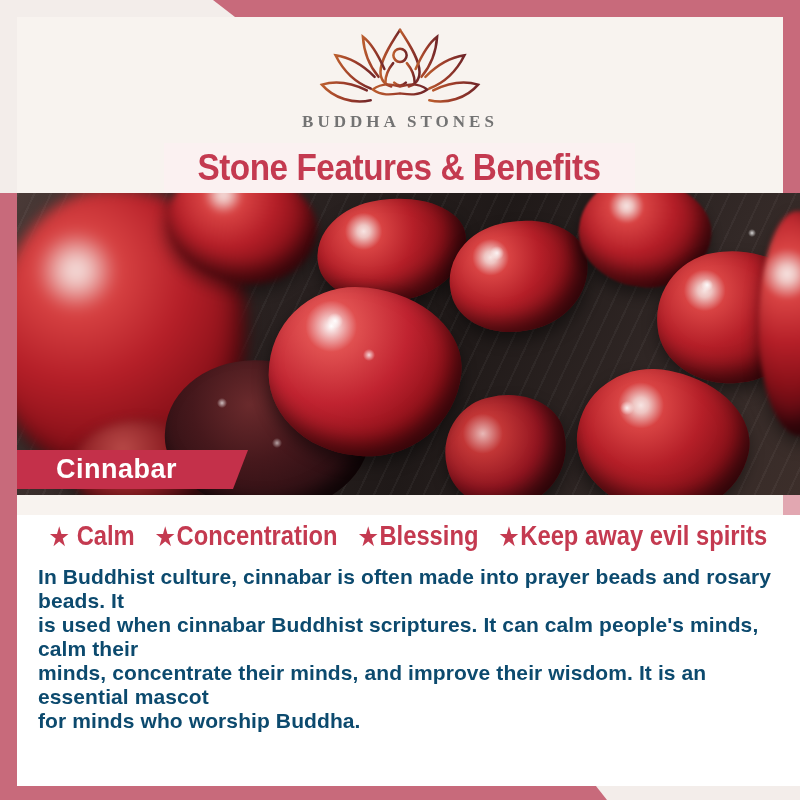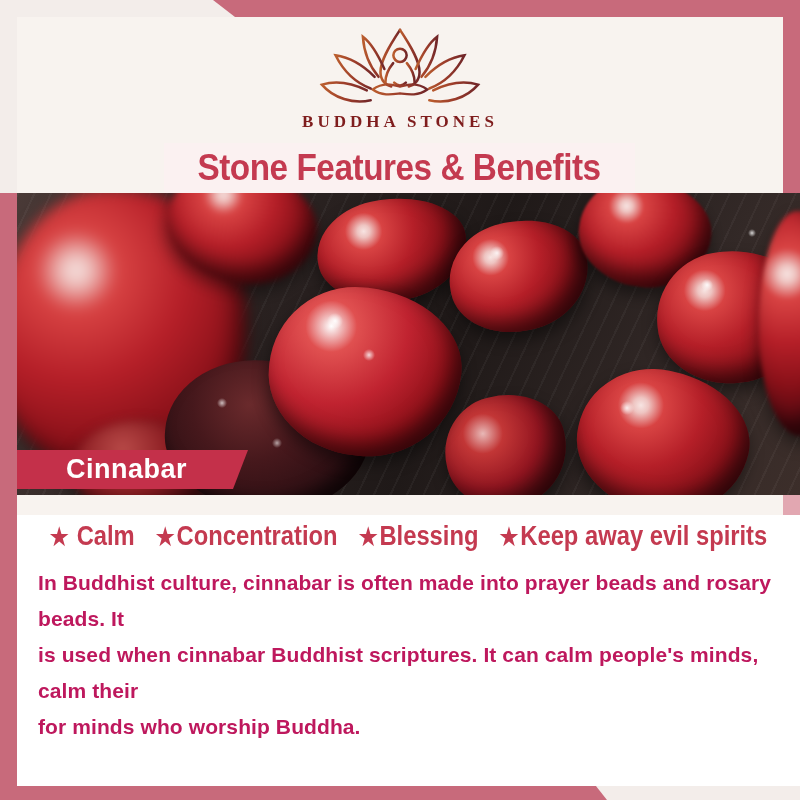--- a/index.html
+++ b/index.html
@@ -16,21 +16,21 @@
   .strip-right-tail{right:0;top:490px;width:17px;height:25px;background:#e2a7b1;}
   .strip-left{left:0;top:193px;width:17px;height:607px;}
   .ribbon-bottom{left:0;top:781px;width:607px;height:19px;
     clip-path:polygon(0 0,calc(100% - 15px) 0,100% 100%,0 100%);}
 
   
   .brand{position:absolute;left:0;top:0;width:800px;text-align:center;}
   .lotus{position:absolute;left:50%;top:26px;transform:translateX(-50%);}
   .brand-name{position:absolute;left:0;right:0;top:112px;
     font-family:"Liberation Serif", serif;font-size:17px;letter-spacing:4px;
-    color:#7f1d1d;font-weight:600;}
+    color:#737373;font-weight:600;}
 
   
   .title-banner{position:absolute;left:164px;top:143px;width:471px;height:50px;
     background:#fbf1f1;display:flex;align-items:center;justify-content:center;}
   .title-banner h1{margin:0;font-size:37px;font-weight:bold;color:#c43a50;
     transform:scaleX(.9);white-space:nowrap;letter-spacing:-0.5px;}
 
   
   .photo{position:absolute;left:17px;top:193px;width:783px;height:302px;overflow:hidden;
     background:
@@ -63,32 +63,32 @@
     radial-gradient(circle 5px at 690px 92px, rgba(255,255,255,.9), rgba(255,255,255,0) 6px),
     radial-gradient(circle 6px at 610px 215px, rgba(255,255,255,.85), rgba(255,255,255,0) 7px),
     radial-gradient(circle 4px at 205px 210px, rgba(255,255,255,.7), rgba(255,255,255,0) 5px),
     radial-gradient(circle 4px at 260px 250px, rgba(255,255,255,.6), rgba(255,255,255,0) 5px),
     radial-gradient(circle 3px at 735px 40px, rgba(255,255,255,.8), rgba(255,255,255,0) 4px);}
 
   
   .photo-label{position:absolute;left:17px;top:450px;width:231px;height:39px;background:#c4304a;
     clip-path:polygon(0 0,100% 0,calc(100% - 15px) 100%,0 100%);
     display:flex;align-items:center;}
-  .photo-label span{color:#ffffff;font-size:27px;font-weight:bold;padding-left:49px;letter-spacing:0.5px;}
+  .photo-label span{color:#ffffff;font-size:27px;font-weight:bold;padding-left:39px;letter-spacing:0.5px;}
 
   
   .content{position:absolute;left:17px;top:515px;width:783px;height:271px;background:#ffffff;}
   .features{position:absolute;left:0;right:0;top:6px;display:flex;justify-content:center;
     gap:24px;color:#c43a50;font-weight:bold;font-size:27px;white-space:nowrap;
     transform:scaleX(.88);}
   .feature{display:flex;align-items:baseline;}
   .feature .star{font-size:24px;margin-right:2px;}
   .feature:first-child .star{margin-right:9px;}
   .description{position:absolute;left:21px;top:50px;width:745px;
-    font-size:21px;font-weight:600;line-height:36px;color:#be185d;letter-spacing:0.1px;}
+    font-size:21px;font-weight:600;line-height:24px;color:#0c4a6e;letter-spacing:0.1px;}
 </style>
 </head>
 <body>
 
 <div class="canvas">
   <div class="inner-bg"></div>
 
   <div class="ribbon ribbon-top"></div>
   <div class="strip strip-right"></div>
   <div class="strip-right-overlay" style="position:absolute;"></div>
@@ -163,16 +163,17 @@
         <span>Blessing</span>
       </span>
       <span class="feature">
         <span class="star">★</span>
         <span>Keep away evil spirits</span>
       </span>
     </div>
     <div class="description">
       <div class="line">In Buddhist culture, cinnabar is often made into prayer beads and rosary beads. It</div>
       <div class="line">is used when cinnabar Buddhist scriptures. It can calm people's minds, calm their</div>
+      <div class="line">minds, concentrate their minds, and improve their wisdom. It is an essential mascot</div>
       <div class="line">for minds who worship Buddha.</div>
     </div>
   </section>
 </div>
 
 </body></html>

